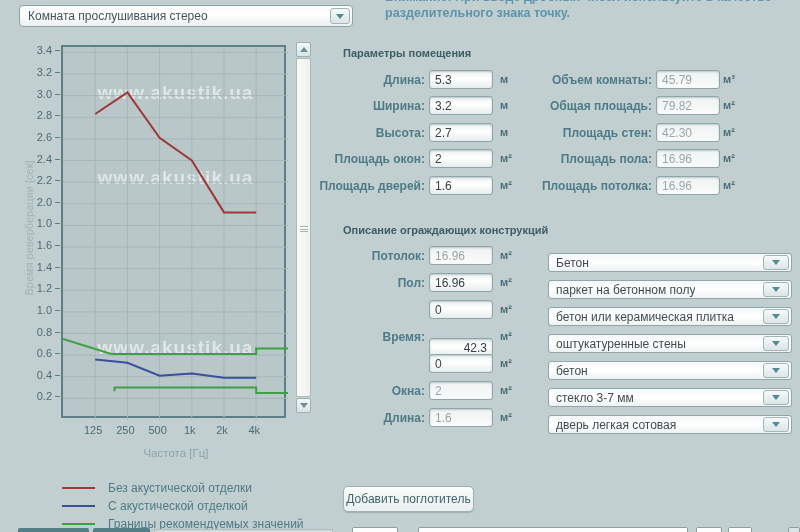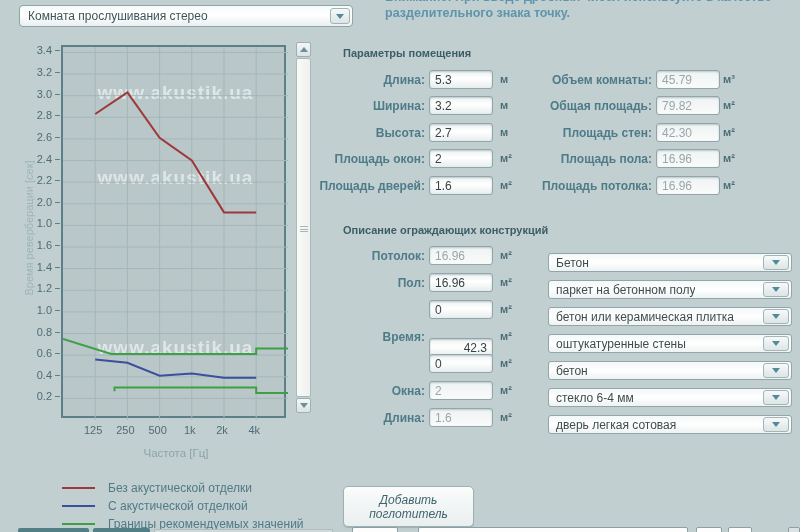--- a/index.html
+++ b/index.html
@@ -286,37 +286,37 @@
     <span class="combo-text">бетон</span>
     <span class="dd-btn">
         <i class="tri-down"></i>
       </span>
   </div>
 
   <div class="lbl" style="left:320px; top:384px; width:105px;">Окна:</div>
   <input class="inp ro" style="left: 429px; top: 381px;" readonly="" value="2">
   <div class="unit" style="left:500px; top:384px;">м²</div>
   <div class="dd" style="top:380px;">
-    <span class="combo-text">стекло 6-4 мм</span>
+    <span class="combo-text">стекло 3-7 мм</span>
     <span class="dd-btn">
         <i class="tri-down"></i>
       </span>
   </div>
 
   <div class="lbl" style="left:320px; top:411px; width:105px;">Длина:</div>
   <input class="inp ro" style="left: 429px; top: 408px;" readonly="" value="1.6">
   <div class="unit" style="left:500px; top:411px;">м²</div>
   <div class="dd" style="top:407px;">
     <span class="combo-text">дверь легкая сотовая</span>
     <span class="dd-btn">
         <i class="tri-down"></i>
       </span>
   </div>
 
-  <button class="btn" style="left:343px; top:486px; width:131px; height:41px;font-style:italic;">Добавить поглотитель</button>
+  <button class="btn" style="left:343px; top:486px; width:131px; height:26px;">Добавить поглотитель</button>
 
   <div class="cut-dark" style="left:18px; width:71px;"></div>
   <div class="cut-dark" style="left:93px; width:57px;"></div>
   <div class="cut-light" style="left:154px; width:179px;"></div>
   <div class="cut" style="left:352px; width:46px;"></div>
   <div class="cut" style="left:418px; width:270px;"></div>
   <div class="cut" style="left:696px; width:26px;"></div>
   <div class="cut" style="left:728px; width:24px;"></div>
   <div class="cut" style="left:788px; width:12px; background:#dce3e4;"></div>
 

